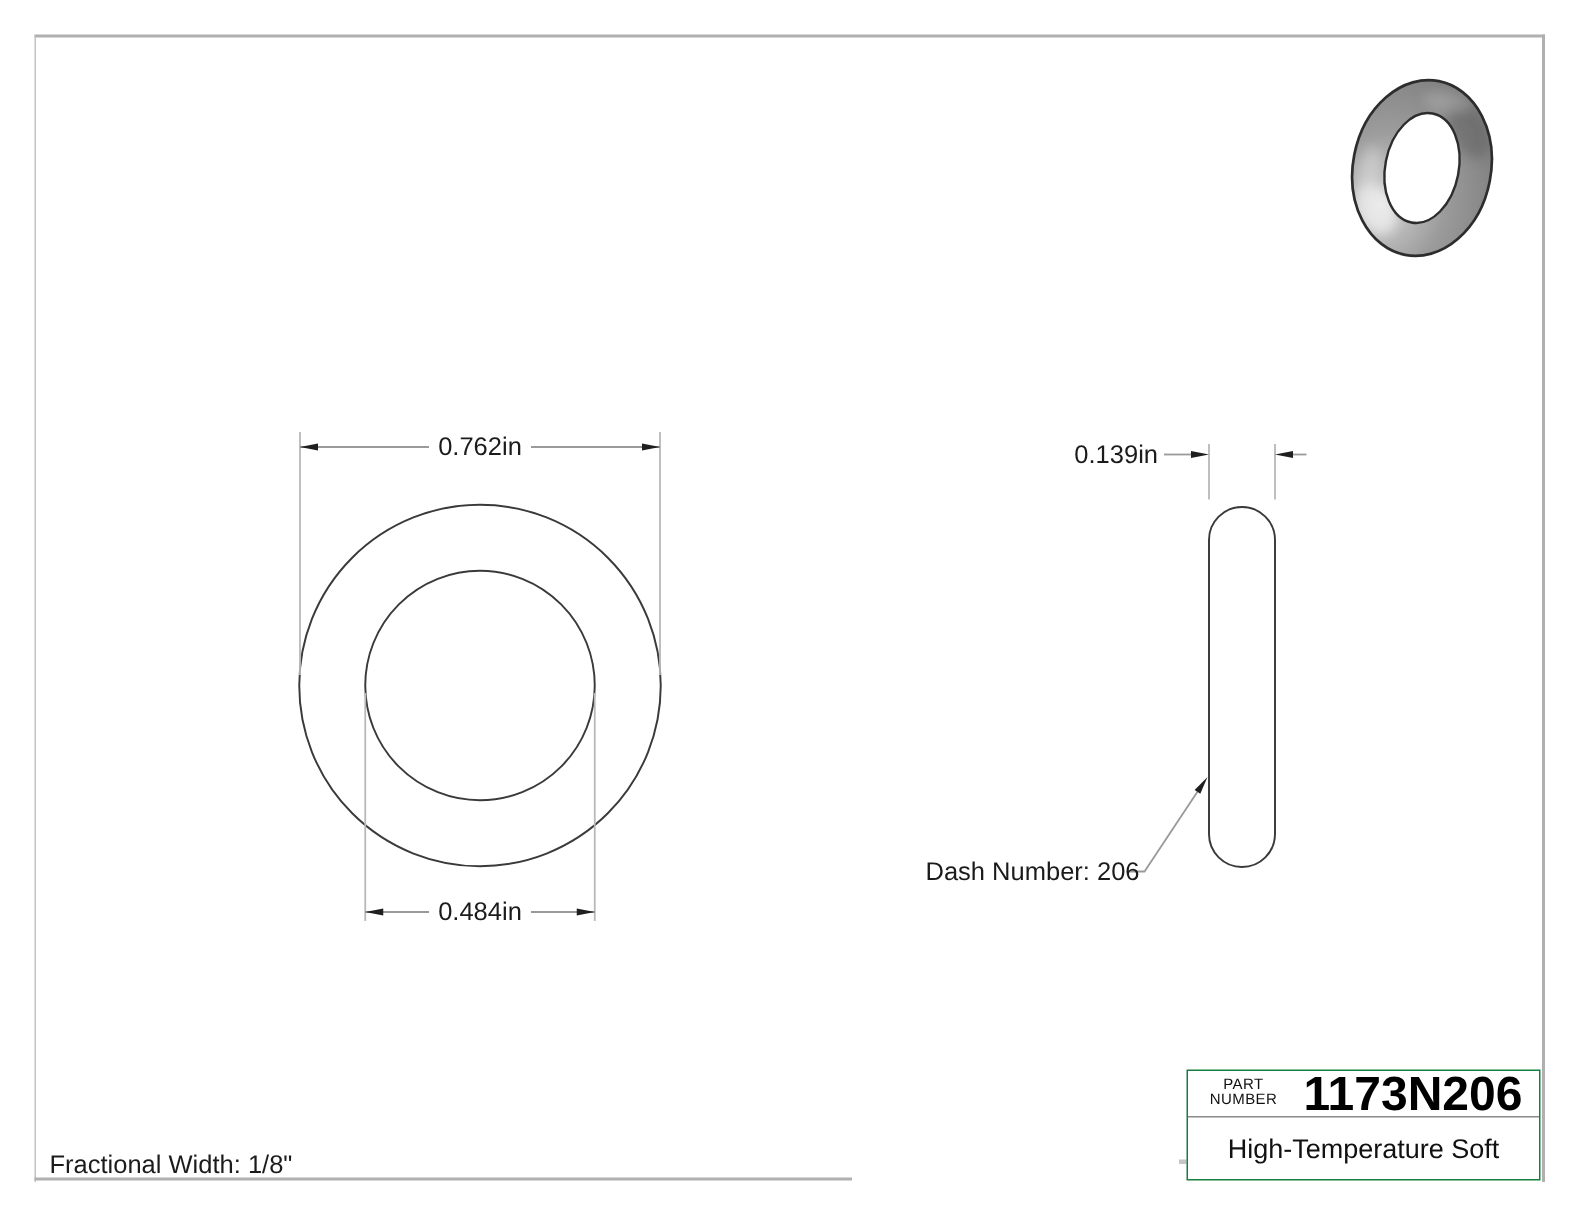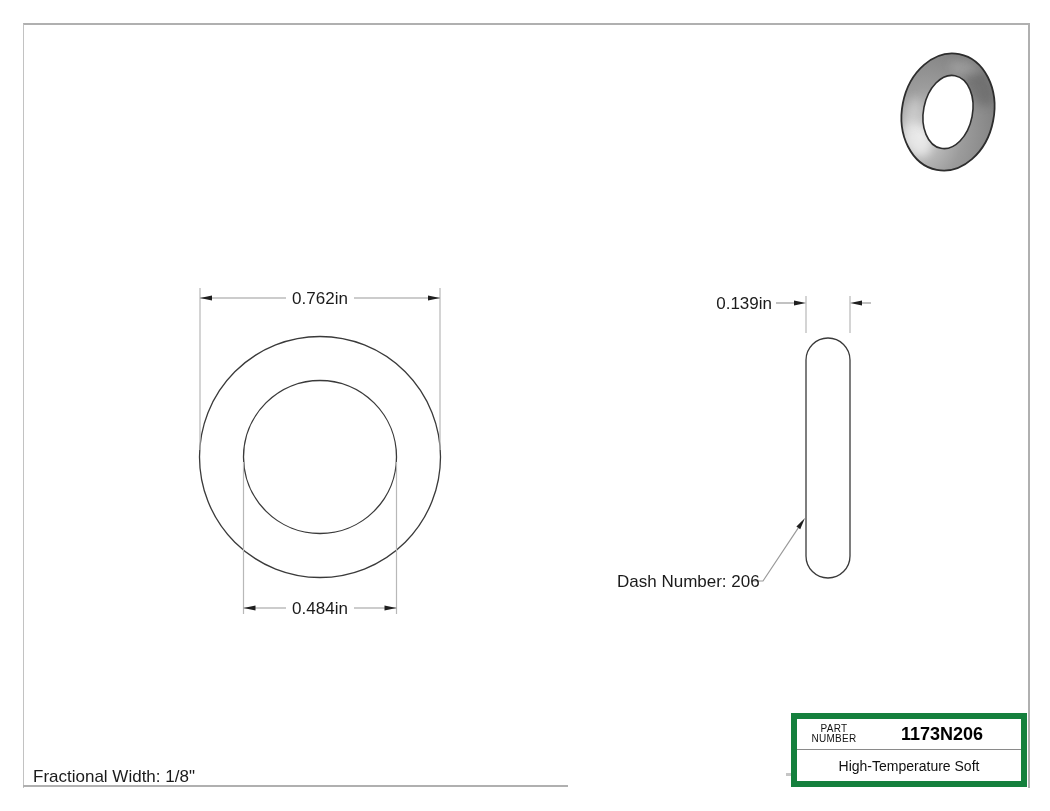--- a/index.html
+++ b/index.html
@@ -9,26 +9,26 @@
   }
   .frame{position:absolute;left:23px;top:23px;width:1004px;height:763px;
     border-top:2px solid #b0b0b0;border-left:1px solid #c2c2c2;border-right:2px solid #b0b0b0;}
   .frame-bottom{position:absolute;left:23px;top:785px;width:545px;height:2px;background:#b0b0b0;}
   .fold-tick{position:absolute;left:786px;top:773px;width:6px;height:3px;background:#c6c6c6;}
   svg.drawing{position:absolute;left:0;top:0;}
   svg text{font-family:"Liberation Sans", sans-serif;fill:#1b1b1b;}
   .dim-text{font-size:17px;}
   .notes{position:absolute;left:33px;top:714px;font-size:17px;line-height:25px;white-space:pre;}
   .title-block{position:absolute;left:791px;top:713px;width:236px;height:74px;
-    border:6px solid #15803d;background:#ffffff;box-sizing:border-box;display:flex;flex-direction:column;}
+    border:1px solid #15803d;background:#ffffff;box-sizing:border-box;display:flex;flex-direction:column;}
   .tb-row1{height:31px;border-bottom:1px solid #8a8a8a;display:flex;align-items:center;box-sizing:border-box;}
   .tb-part-label{width:74px;text-align:center;font-size:10px;line-height:10px;letter-spacing:.3px;color:#111;}
-  .tb-part-number{flex:1;text-align:center;font-size:18px;font-weight:bold;letter-spacing:0;color:#000;padding-right:8px;}
+  .tb-part-number{flex:1;text-align:center;font-size:32px;font-weight:bold;letter-spacing:0;color:#000;padding-right:8px;}
   .tb-row2{flex:1;display:flex;flex-direction:column;justify-content:center;text-align:center;
-    font-size:14px;line-height:16px;color:#111;}
+    font-size:18px;line-height:16px;color:#111;}
 </style>
 </head>
 <body>
 
 <div class="frame"></div>
 <div class="frame-bottom"></div>
 <div class="fold-tick"></div>
 
 <svg class="drawing" width="1050" height="811" viewBox="0 0 1050 811">
   <defs>

